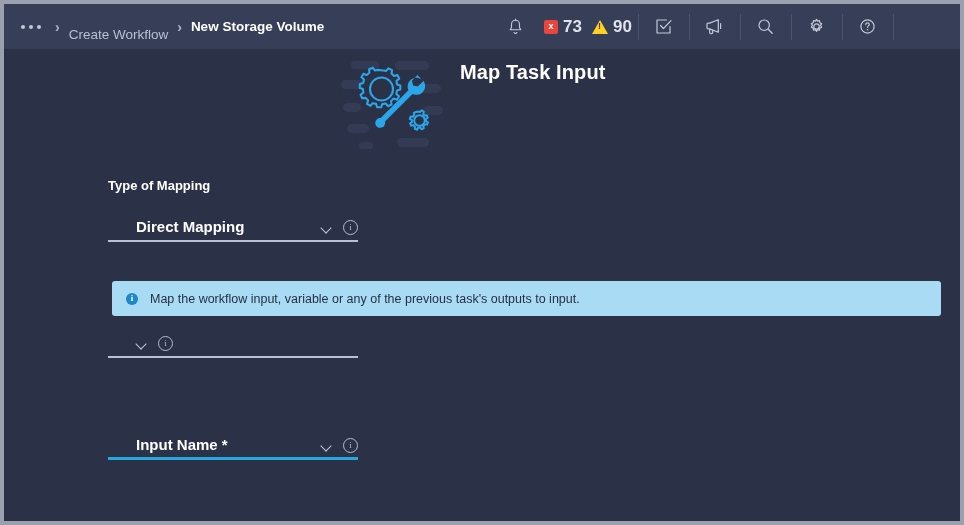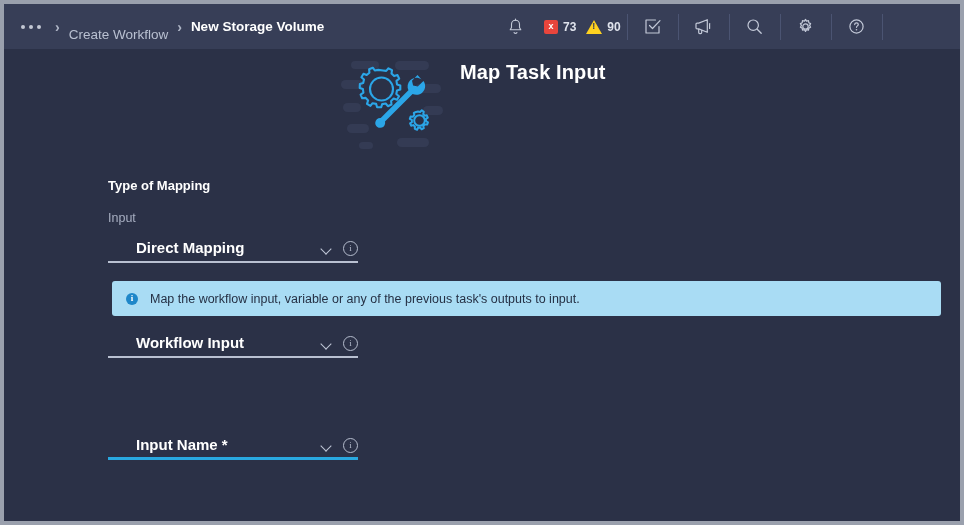--- a/index.html
+++ b/index.html
@@ -116,21 +116,21 @@
     display: flex;
     align-items: center;
     justify-content: center;
     color: #fff;
     font-size: 9px;
     font-weight: bold;
     line-height: 1;
   }
   .badge-count {
     color: #dfe3ec;
-    font-size: 12px;
+    font-size: 17px;
     font-weight: bold;
   }
   .warn-tri {
     width: 0;
     height: 0;
     border-left: 8px solid transparent;
     border-right: 8px solid transparent;
     border-bottom: 14px solid #ffd21f;
     position: relative;
   }
@@ -424,39 +424,37 @@
     <div class="hero-text">
       <div class="hero-title">Map Task Input</div>
     </div>
   </div>
 
   <div class="form-area">
 
     <div class="section-title">Type of Mapping</div>
 
     <div class="field" style="top:57px;">
-      <div class="field-label">Input</div>
       <div class="field-ctl">
         <span class="field-value">Direct Mapping</span>
         <span class="field-icons">
           <span class="chev"></span>
           <i class="info-i">i</i>
         </span>
       </div>
       <div class="field-underline"></div>
     </div>
 
     <div class="info-banner">
       <span class="info-banner-icon">i</span>
       <span class="info-banner-text">Map the workflow input, variable or any of the previous task's outputs to input.</span>
     </div>
 
     <div class="field" style="top:173px;">
       <div class="field-ctl">
-        <span class="field-value">Workflow Input</span>
         <span class="field-icons">
           <span class="chev"></span>
           <i class="info-i">i</i>
         </span>
       </div>
       <div class="field-underline"></div>
     </div>
 
     <div class="field" style="top:275px;">
       <div class="field-ctl">

